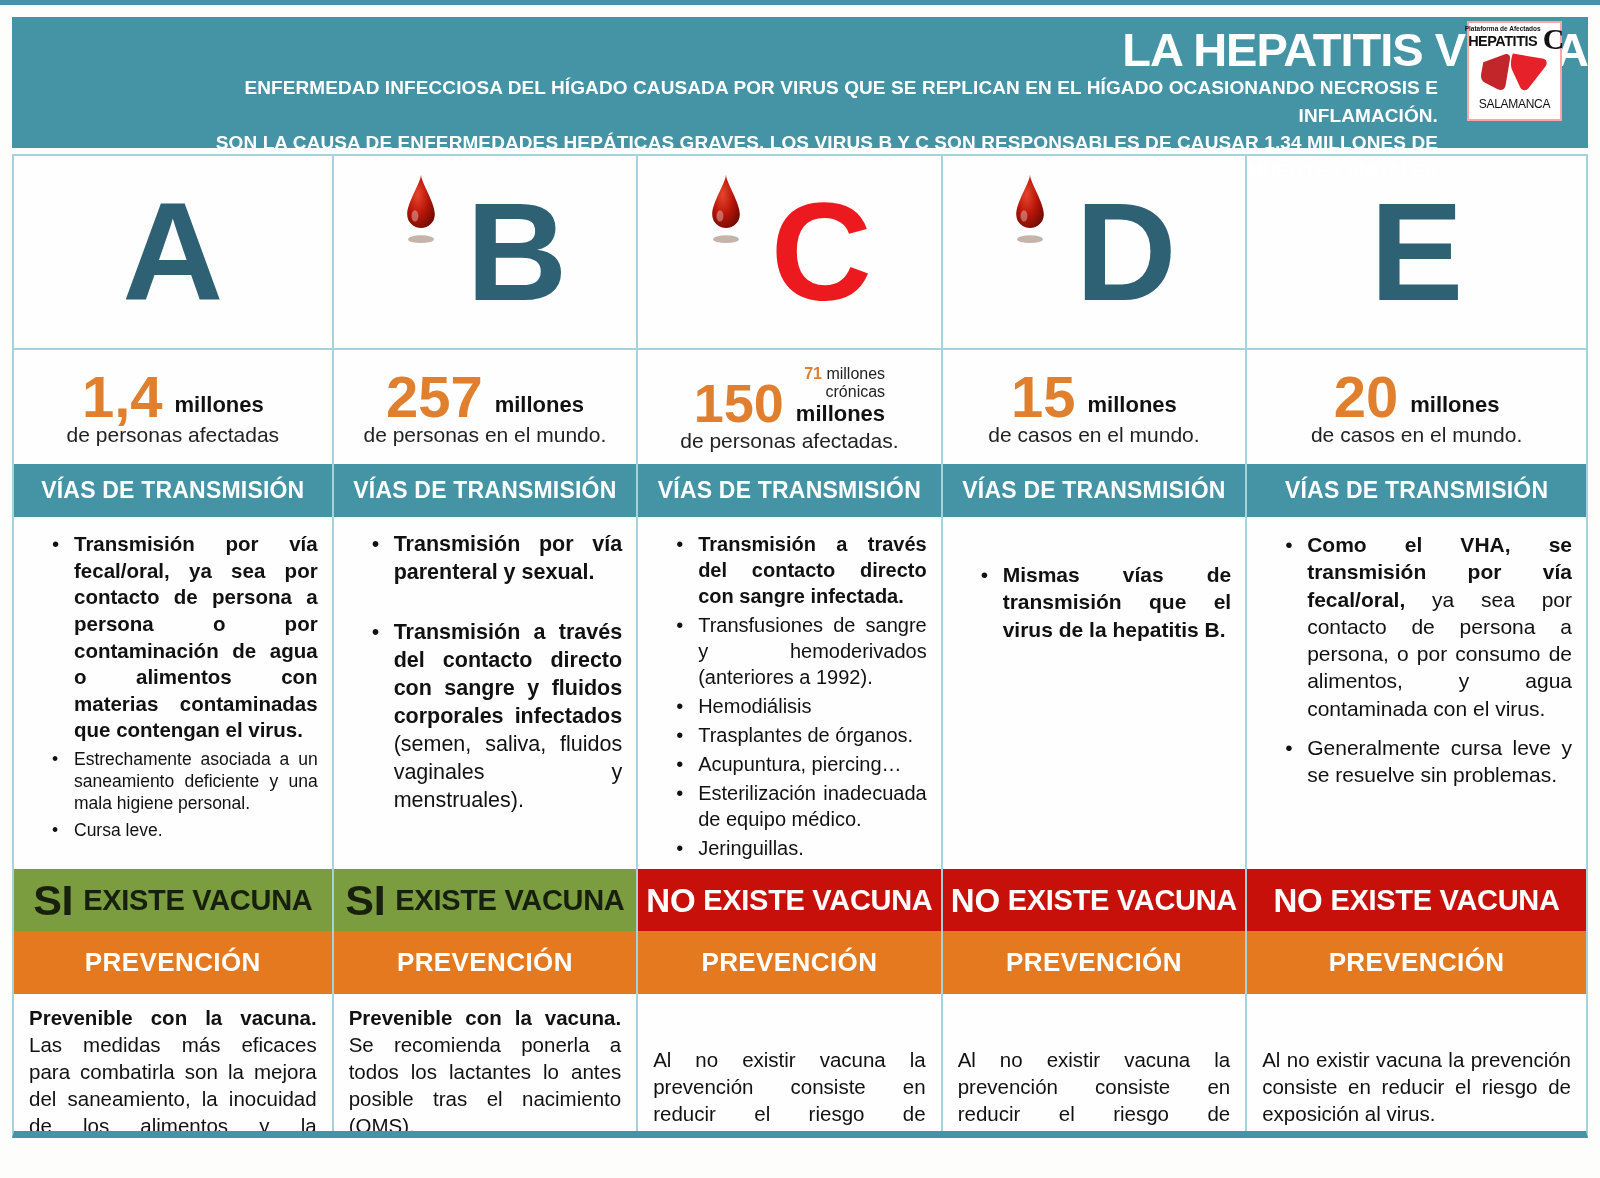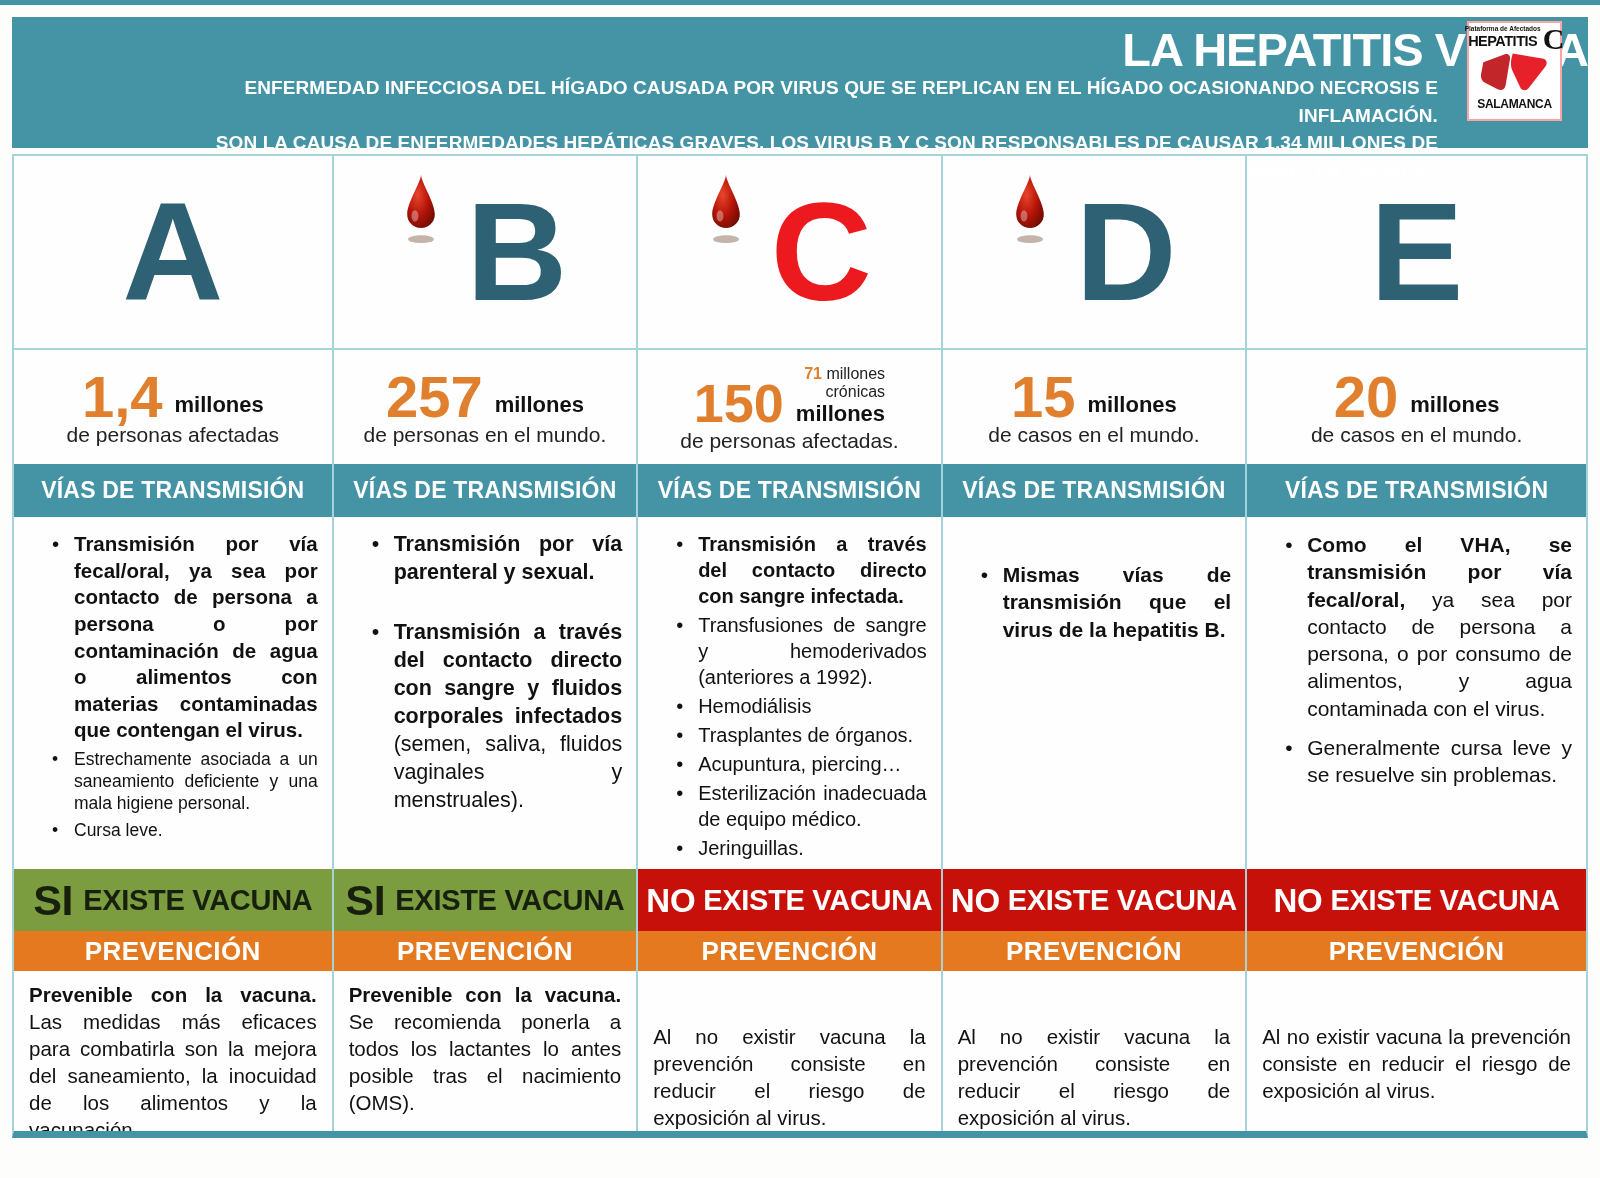--- a/index.html
+++ b/index.html
@@ -50,21 +50,21 @@
     display:flex; flex-direction:column; align-items:center;
     padding:3px 2px 2px 2px;
     color:#111;
   }
   .logo-top { display:flex; align-items:flex-start; gap:2px; line-height:1; }
   .logo-lines { display:flex; flex-direction:column; align-items:center; }
   .logo-org { font-size:6.5px; font-weight:bold; white-space:nowrap; }
   .logo-name { font-size:14.5px; font-weight:bold; letter-spacing:-0.5px; margin-top:1px; }
   .logo-c { font-family:"Liberation Serif", serif; font-size:30px; font-weight:bold; line-height:0.85; }
   .logo-liver { margin-top:-2px; }
-  .logo-city { font-size:12px; font-weight:bold; letter-spacing:-0.3px; margin-top:-3px; }
+  .logo-city { font-size:12px; font-weight:normal; letter-spacing:-0.3px; margin-top:-3px; }
 
   
   .table {
     margin:6px 12px 0 12px;
     height:984px;
     border:2px solid var(--grid);
     border-bottom:7px solid var(--teal);
     display:flex;
     background:#ffffff;
   }
@@ -119,21 +119,21 @@
   .col-d .trans { padding-top:44px; }
   .col-d .trans li { margin-bottom:36px; font-size:21px; }
   .col-e .trans li { margin-bottom:12px; font-size:21px; }
 
   .vacc { height:62px; font-size:29px; letter-spacing:-0.3px; }
   .vacc-yes { background:var(--green_band); color:#17200d; }
   .vacc-no  { background:var(--red_band);  color:#ffffff; }
   .vacc-prefix { font-size:43px; margin-right:10px; line-height:1; }
   .vacc-no .vacc-prefix { font-size:33px; margin-right:8px; }
 
-  .prev { height:40px; background:var(--orange_band); color:#fff; font-size:26px; letter-spacing:0.4px; }
+  .prev { height:63px; background:var(--orange_band); color:#fff; font-size:26px; letter-spacing:0.4px; }
 
   .prev-text { flex:1 1 auto; padding:10px 15px; overflow:hidden; }
   .prev-text p { margin:0; font-size:20.5px; line-height:1.32; color:#111; text-align:justify; }
   .prev-text p .b { font-weight:bold; }
   .col-c .prev-text p, .col-d .prev-text p, .col-e .prev-text p { margin-top:42px; }
 
   .svgdefs { position:absolute; width:0; height:0; }
 </style>
 </head>
 <body>

